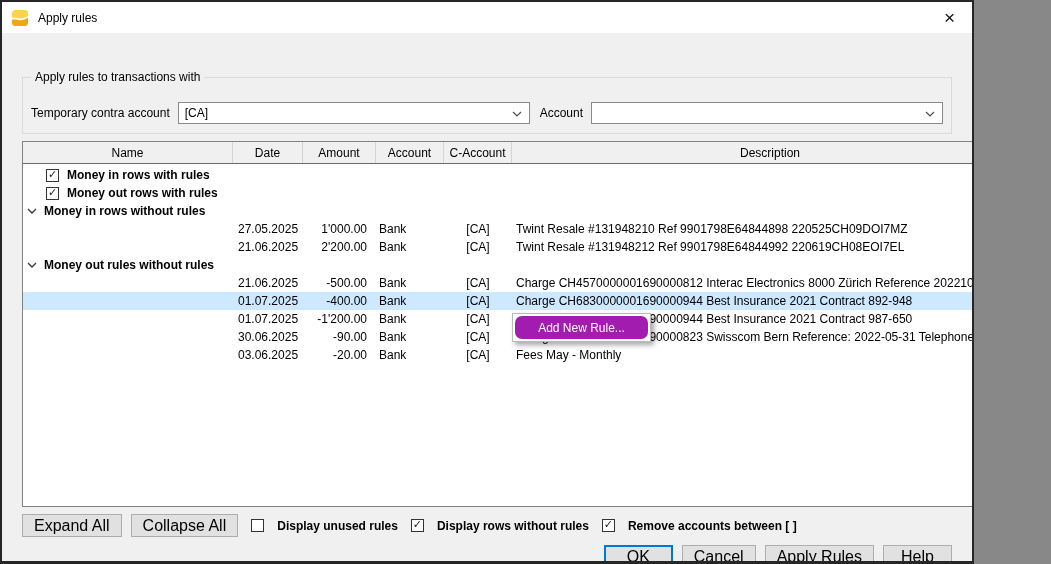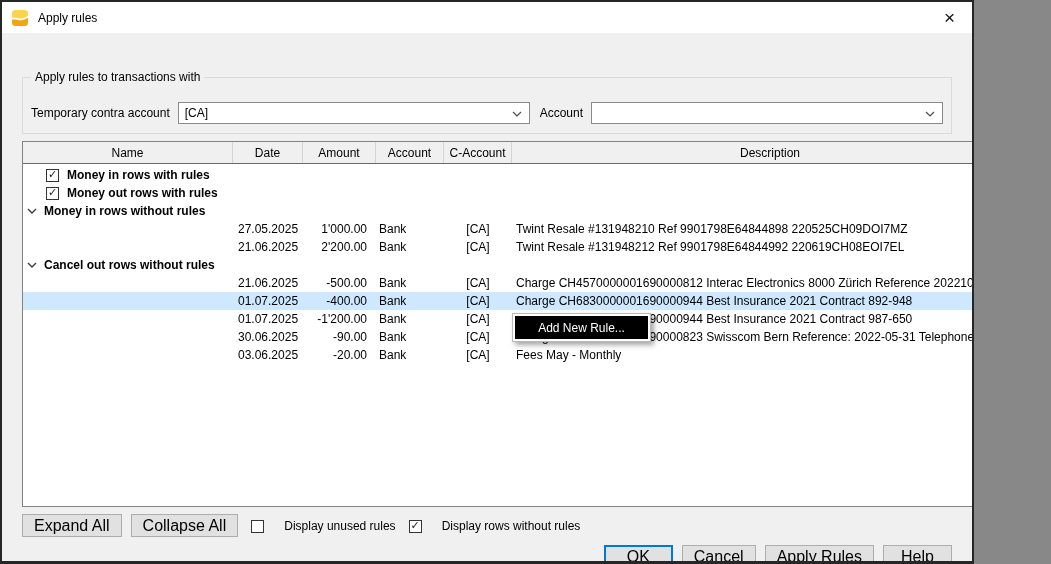--- a/index.html
+++ b/index.html
@@ -54,28 +54,28 @@
   .cbx { width:13px; height:13px; border:1px solid #333; background:#fff; flex:0 0 auto; position:relative;
          display:inline-flex; align-items:center; justify-content:center; font-size:11px; color:#1a1a1a; }
   .cbx.checked::after { content:"\2713"; font-weight:bold; margin-top:-1px; }
 
   
   .chevron { width:10px; height:6px; flex:0 0 auto; }
 
   
   .context-menu { position:absolute; left:489px; top:171px; background:#fff; border:1px solid #b9b9b9;
                   padding:2px; box-shadow:3px 3px 5px rgba(0,0,0,0.35); z-index:5; }
-  .menu-item { width:133px; height:23px; background:#000000; color:#fff; display:flex; align-items:center;
-               justify-content:center; font-size:12px; }
+  .menu-item { width:133px; height:23px; background:#a21caf; color:#fff; display:flex; align-items:center;
+               justify-content:center; font-size:12px;border-radius:7px; }
 
   
   .footer-bar { margin-top:7px; display:flex; align-items:center; gap:9px; }
   .btn { height:23px; background:#e1e1e1; border:1px solid #adadad; font-size:16px; padding:0 11px;
          font-family:inherit; color:#000; }
-  .chk-item { display:flex; align-items:flex-end; gap:20px; margin-left:4px; white-space:nowrap; }
+  .chk-item { display:flex; align-items:flex-start; gap:13px; margin-left:4px; white-space:nowrap;font-weight:bold; }
 
   .dialog-btns { margin-top:8px; display:flex; justify-content:flex-end; gap:9px; }
   .dialog-btns .btn { min-width:69px; }
   .btn-default { min-width:76px; border:2px solid #0078d7; height:24px; }
 </style>
 </head>
 <body>
 
 <div class="window">
 
@@ -181,21 +181,21 @@
           <div class="cell-desc">
               <span>Twint Resale #131948212 Ref 9901798E64844992 220619CH08EOI7EL</span>
             </div>
         </div>
 
         <div class="trow row-group">
           <div class="cell-name">
             <svg class="chevron" viewBox="0 0 10 6">
                 <polyline points="1,1 5,5 9,1" fill="none" stroke="#3c3c3c" stroke-width="1.4"></polyline>
               </svg>
-            <span>Cancel out rows without rules</span>
+            <span>Money out rules without rules</span>
           </div>
           <div></div>
             <div></div>
             <div></div>
             <div></div>
             <div></div>
         </div>
 
         <div class="trow">
           <div></div>
@@ -264,20 +264,24 @@
       <button class="btn">Expand All</button>
       <button class="btn">Collapse All</button>
       <span class="chk-item">
         <span class="cbx"></span>
         <span>Display unused rules</span>
       </span>
       <span class="chk-item">
         <span class="cbx checked"></span>
         <span>Display rows without rules</span>
       </span>
+      <span class="chk-item">
+        <span class="cbx checked"></span>
+        <span>Remove accounts between [ ]</span>
+      </span>
     </div>
 
     <div class="dialog-btns">
       <button class="btn btn-default">OK</button>
       <button class="btn">Cancel</button>
       <button class="btn">Apply Rules</button>
       <button class="btn">Help</button>
     </div>
 
   </div>

